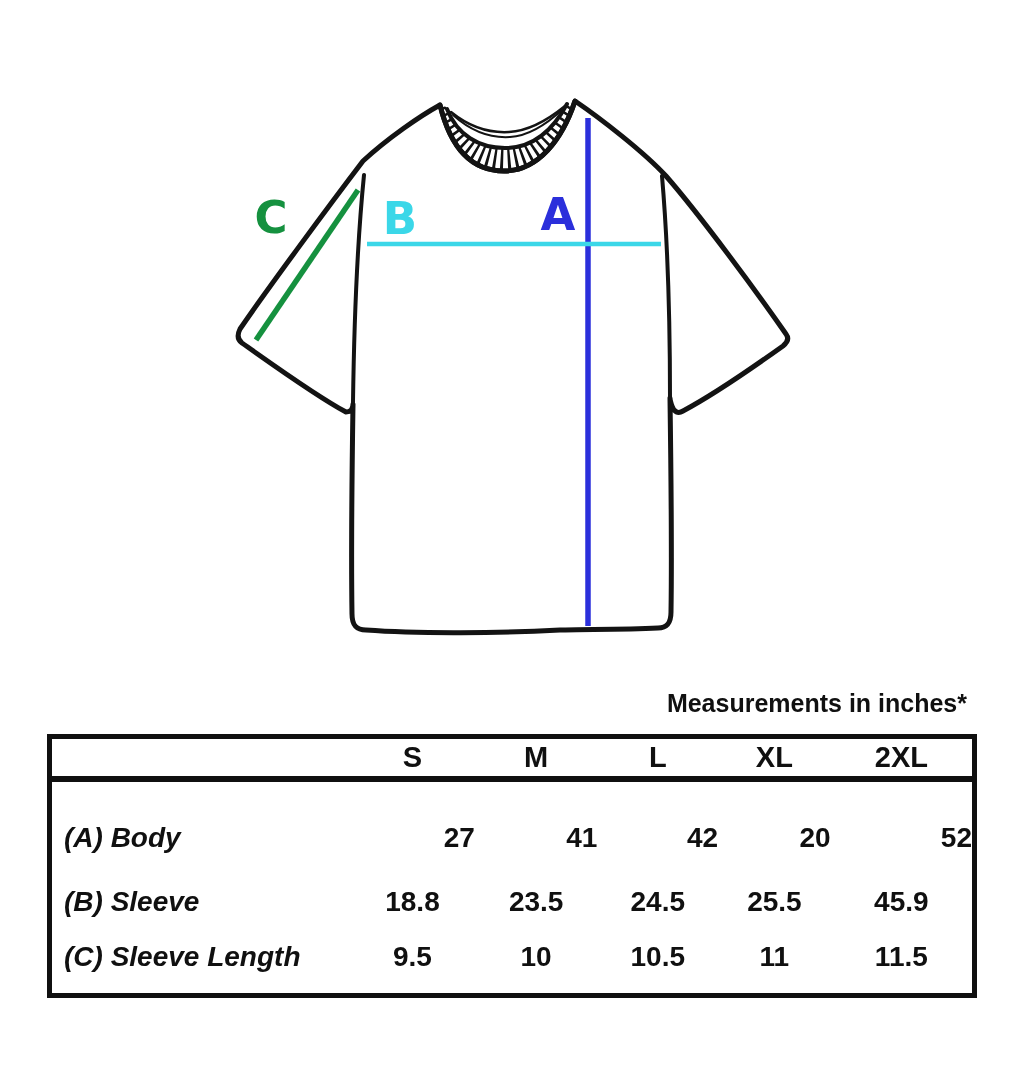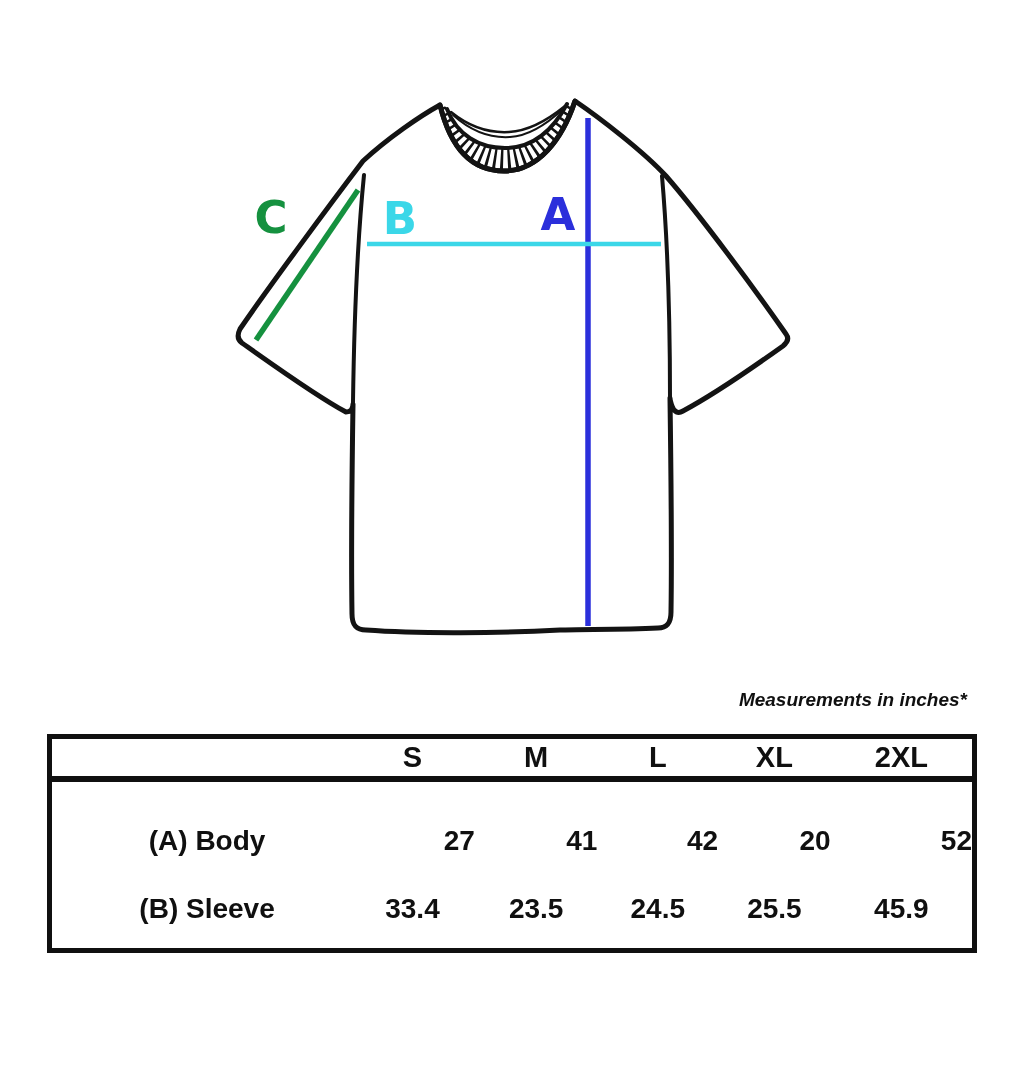--- a/index.html
+++ b/index.html
@@ -21,23 +21,22 @@
   }
   .measure-letter {
     font-family: "DejaVu Sans", "Liberation Sans", sans-serif;
     font-weight: 700;
     font-size: 45px;
   }
   .caption {
     position: absolute;
     top: 689px;
     right: 57px;
-    font-style: italic;
     font-weight: 700;
-    font-size: 19px;
+    font-size: 25px;
     color: #101010;
     white-space: nowrap;
     text-align: right;
   }
   table.size-table {
     position: absolute;
     left: 47px;
     top: 734px;
     width: 930px;
     height: 219px;
@@ -53,22 +52,23 @@
     padding: 0;
     white-space: nowrap;
   }
   table.size-table thead th {
     height: 37px;
     font-size: 29px;
     border-bottom: 6px solid #101010;
   }
   table.size-table td { font-size: 28px; }
   table.size-table td.row-label {
-    text-align: center;
+    text-align: left;
     padding-left: 12px;
+    font-style: italic;
   }
   tr.data-row-1 td { height: 60px; padding-top: 26px; text-align: right; }
   tr.data-row-2 td { height: 47px; padding-top: 10px; }
   tr.data-row-3 td { height: 46px; padding-top: 9px; }
   tr.spacer-row td { height: 13px; }
 </style>
 </head>
 <body>
 
 <div class="page">
@@ -147,25 +147,33 @@
       <tr class="data-row-1">
         <td class="row-label">(A) Body</td>
         <td>27</td>
         <td>41</td>
         <td>42</td>
         <td>20</td>
         <td>52</td>
       </tr>
       <tr class="data-row-2">
         <td class="row-label">(B) Sleeve</td>
-        <td>33.4</td>
+        <td>18.8</td>
         <td>23.5</td>
         <td>24.5</td>
         <td>25.5</td>
         <td>45.9</td>
+      </tr>
+      <tr class="data-row-3">
+        <td class="row-label">(C) Sleeve Length</td>
+        <td>9.5</td>
+        <td>10</td>
+        <td>10.5</td>
+        <td>11</td>
+        <td>11.5</td>
       </tr>
       <tr class="spacer-row">
         <td colspan="6"></td>
       </tr>
     </tbody>
   </table>
 
 </div>
 
 </body></html>

